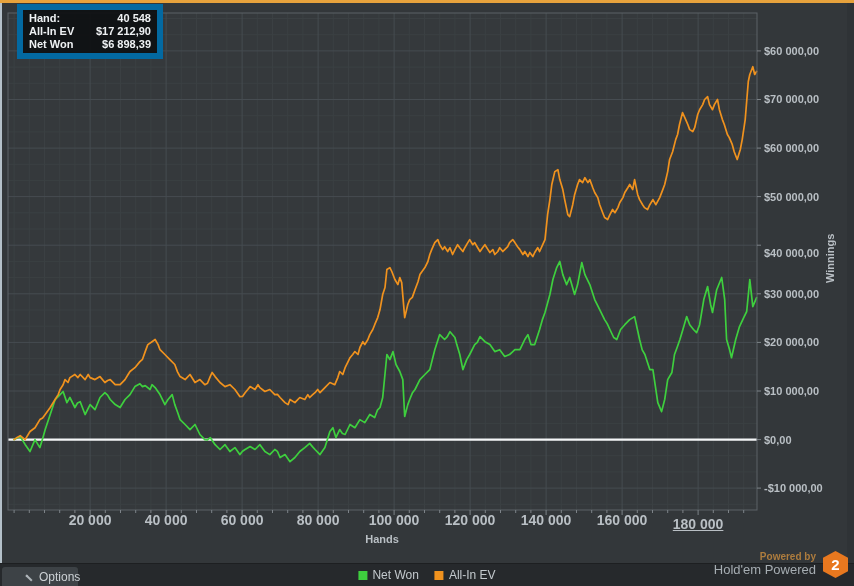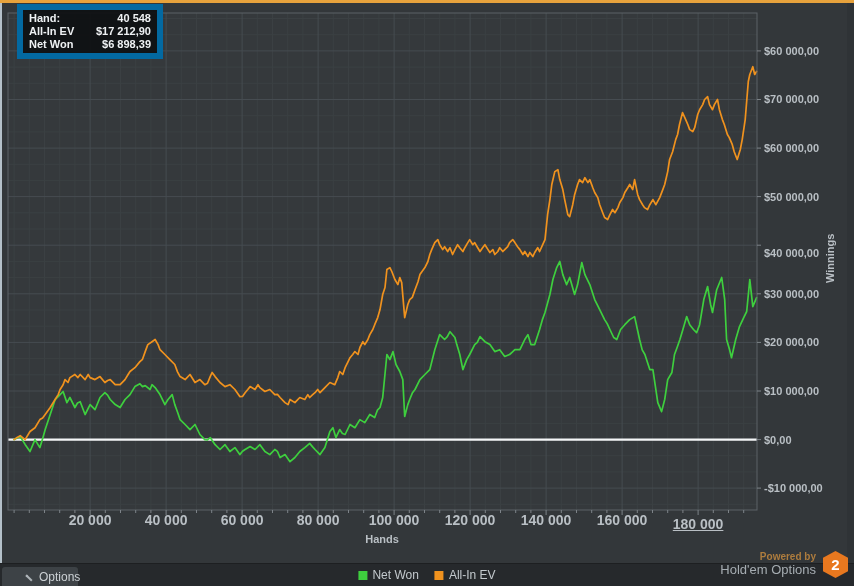--- a/index.html
+++ b/index.html
@@ -250,17 +250,17 @@
     </div>
     <div class="legend-item">
       <span class="legend-swatch" style="background: rgb(240, 146, 30);"></span>
       <span>All-In EV</span>
     </div>
   </div>
 
   <div class="branding">
     <div class="branding-text">
       <div class="powered">Powered by</div>
-      <div class="appname">Hold'em Options</div>
+      <div class="appname">Hold'em Powered</div>
     </div>
     <div class="badge" style="background: rgb(232, 120, 31);">2</div>
   </div>
 </div>
 
 </body></html>

